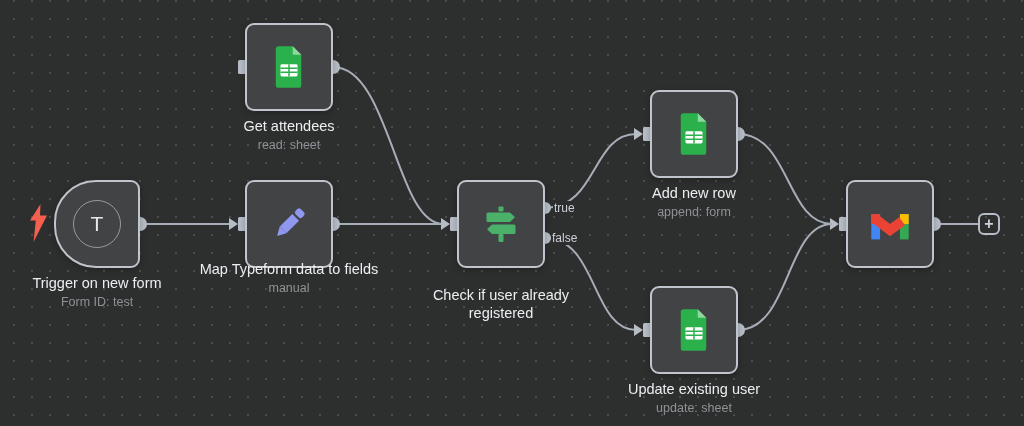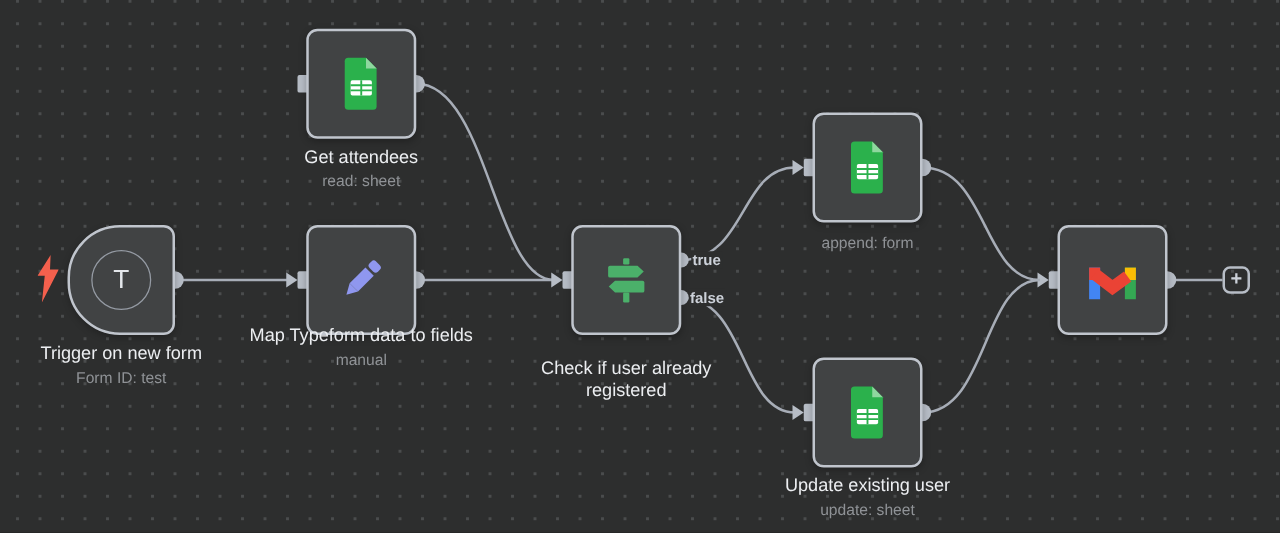--- a/index.html
+++ b/index.html
@@ -27,21 +27,21 @@
     display:flex;align-items:center;justify-content:center;
     color:#e4e7eb;font-size:21px;font-weight:400;
   }
   .caption{
     position:absolute;width:180px;z-index:2;text-align:center;pointer-events:none;
   }
   .caption .title{color:#eceef1;font-size:14.5px;font-weight:400;line-height:18px;}
   .caption .subtitle{color:#8f9296;font-size:12.5px;line-height:17px;margin-top:2px;}
   .port-label{
     position:absolute;z-index:3;color:#ccd1d9;font-size:12px;line-height:14px;
-    background:#2d2e2e;padding:0 1px;font-weight:bold;
+    background:#2d2e2e;padding:0 1px;
   }
   .bolt{position:absolute;left:30px;top:204px;z-index:2;}
   .plus-btn{
     position:absolute;left:978px;top:213px;width:22px;height:22px;z-index:2;
     border:2px solid #b7bdc6;border-radius:6px;box-sizing:border-box;
     display:flex;align-items:center;justify-content:center;
     color:#ccd1d9;font-size:16px;font-weight:700;line-height:1;
   }
   .icon{display:flex;align-items:center;justify-content:center;}
 </style>
@@ -199,20 +199,21 @@
   </div>
   <div class="caption" style="left:199px;top:260px">
     <div class="title">Map Typeform data to fields</div>
     <div class="subtitle">manual</div>
   </div>
   <div class="caption" style="left:411px;top:286px">
     <div class="title">Check if user already registered</div>
     <div class="subtitle"></div>
   </div>
   <div class="caption" style="left:604px;top:184px">
+    <div class="title">Add new row</div>
     <div class="subtitle">append: form</div>
   </div>
   <div class="caption" style="left:604px;top:380px">
     <div class="title">Update existing user</div>
     <div class="subtitle">update: sheet</div>
   </div>
 
 </div>
 
 </body></html>

